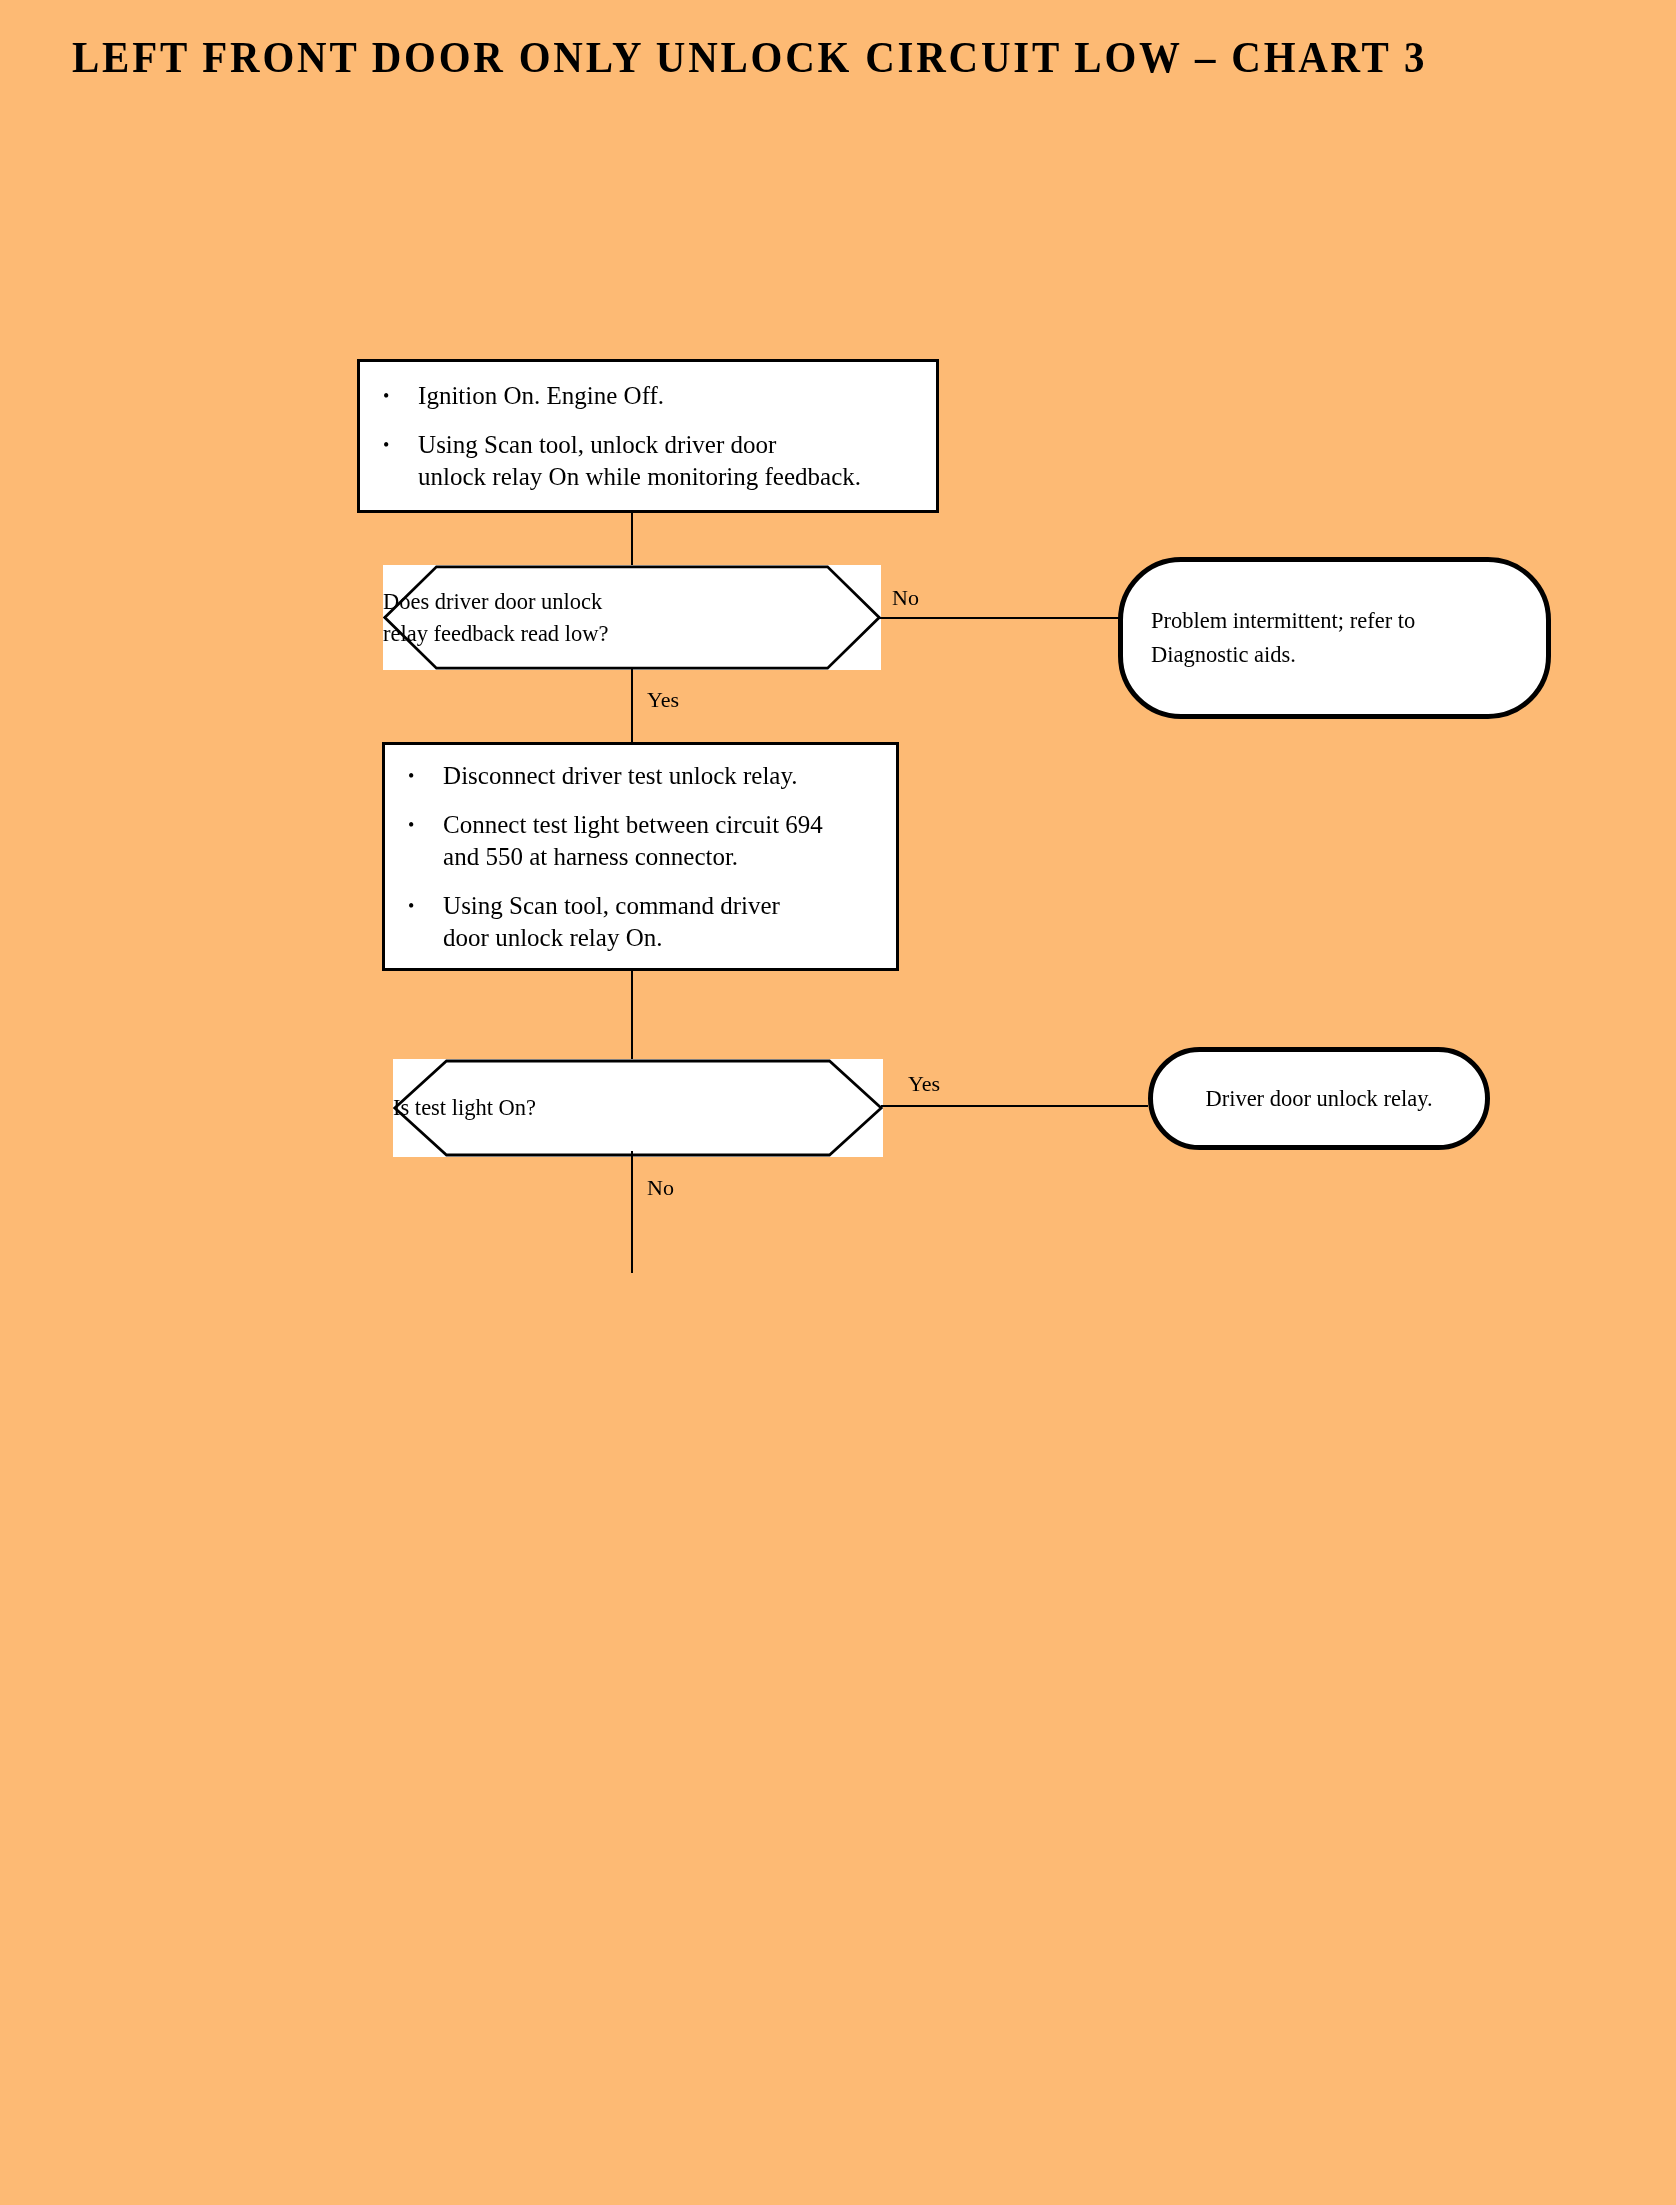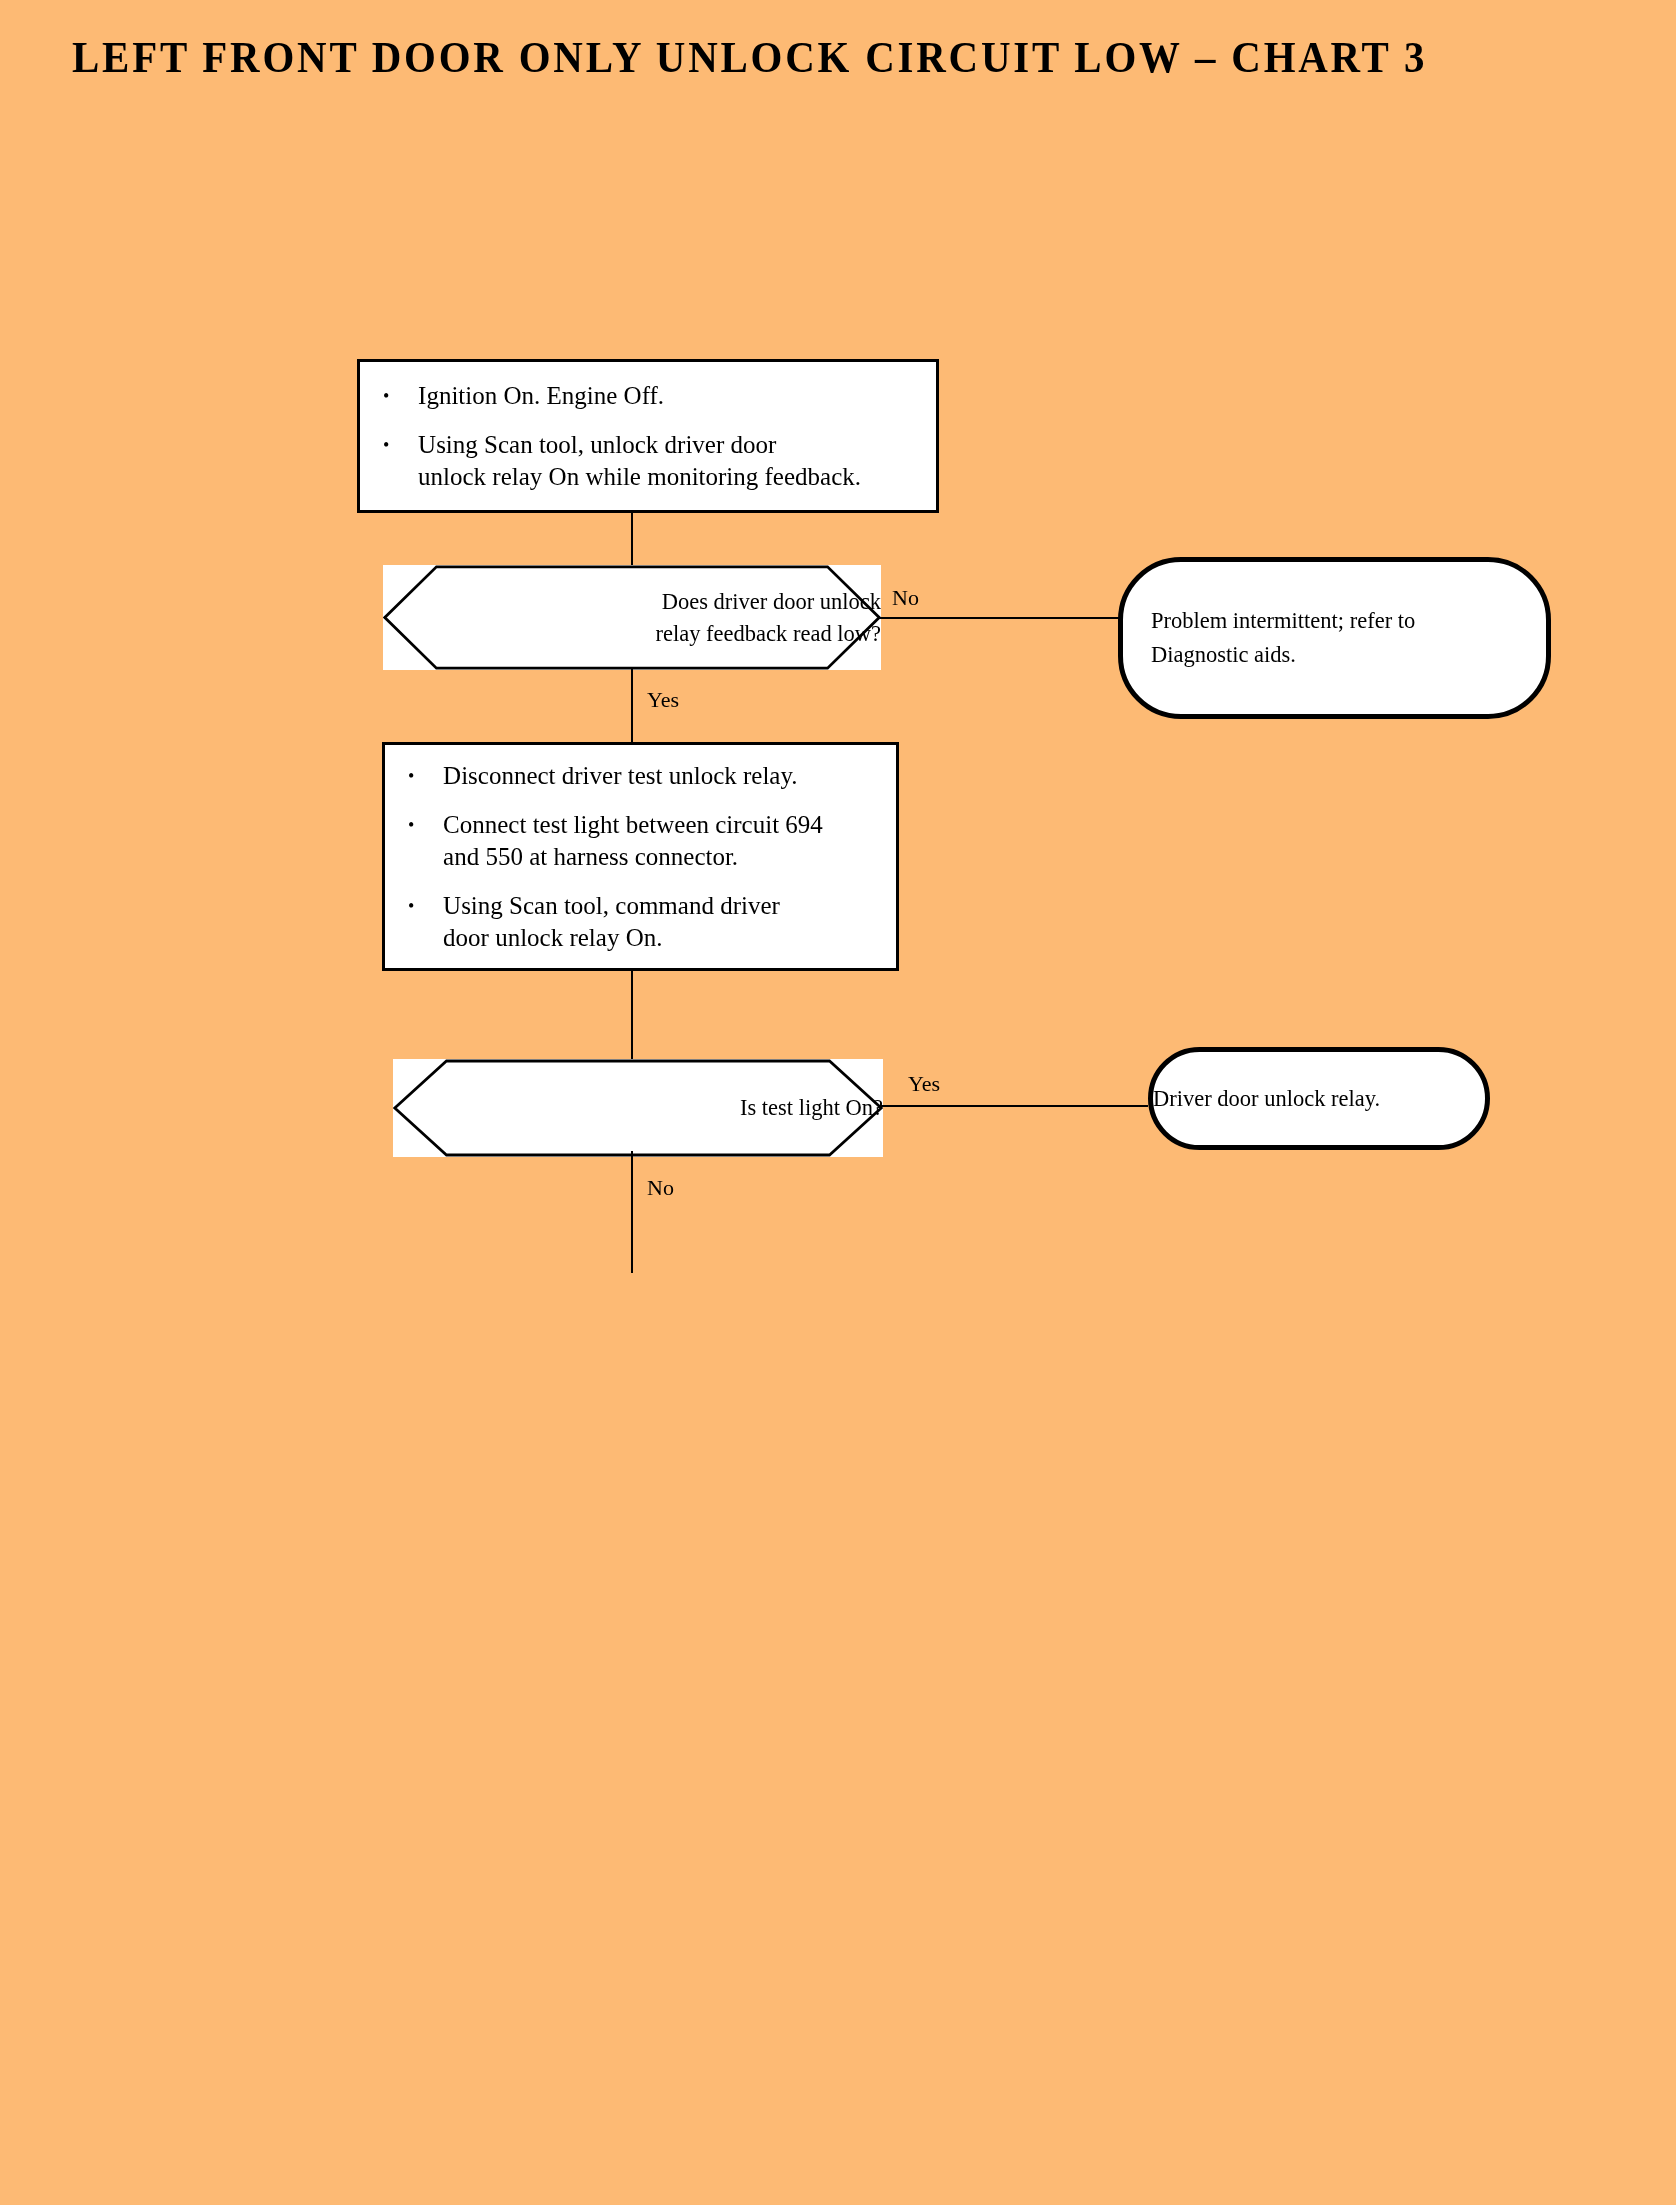--- a/index.html
+++ b/index.html
@@ -79,41 +79,41 @@
     left: 0; top: 0;
     width: 100%;
     height: 100%;
     display: block;
   }
   .decision .label {
     position: absolute;
     left: 0; right: 0; top: 0; bottom: 0;
     display: flex;
     flex-direction: column;
-    align-items: flex-end;
+    align-items: flex-start;
     justify-content: center;
     text-align: center;
     font-size: 22.5px;
     line-height: 32px;
   }
 
   
   .terminator {
     border: 5.5px solid #000;
     background: #fff;
     display: flex;
     align-items: center;
   }
   .terminator .inner {
     width: 100%;
     font-size: 22.5px;
     line-height: 34px;
   }
   .term-left .inner { padding-left: 28px; text-align: left; }
-  .term-center .inner { }
+  .term-center .inner { text-align: center; }
 
   
   .conn-v, .conn-h {
     position: absolute;
     background: #000;
   }
   .conn-v { width: 1.8px; }
   .conn-h { height: 1.8px; }
 
   

